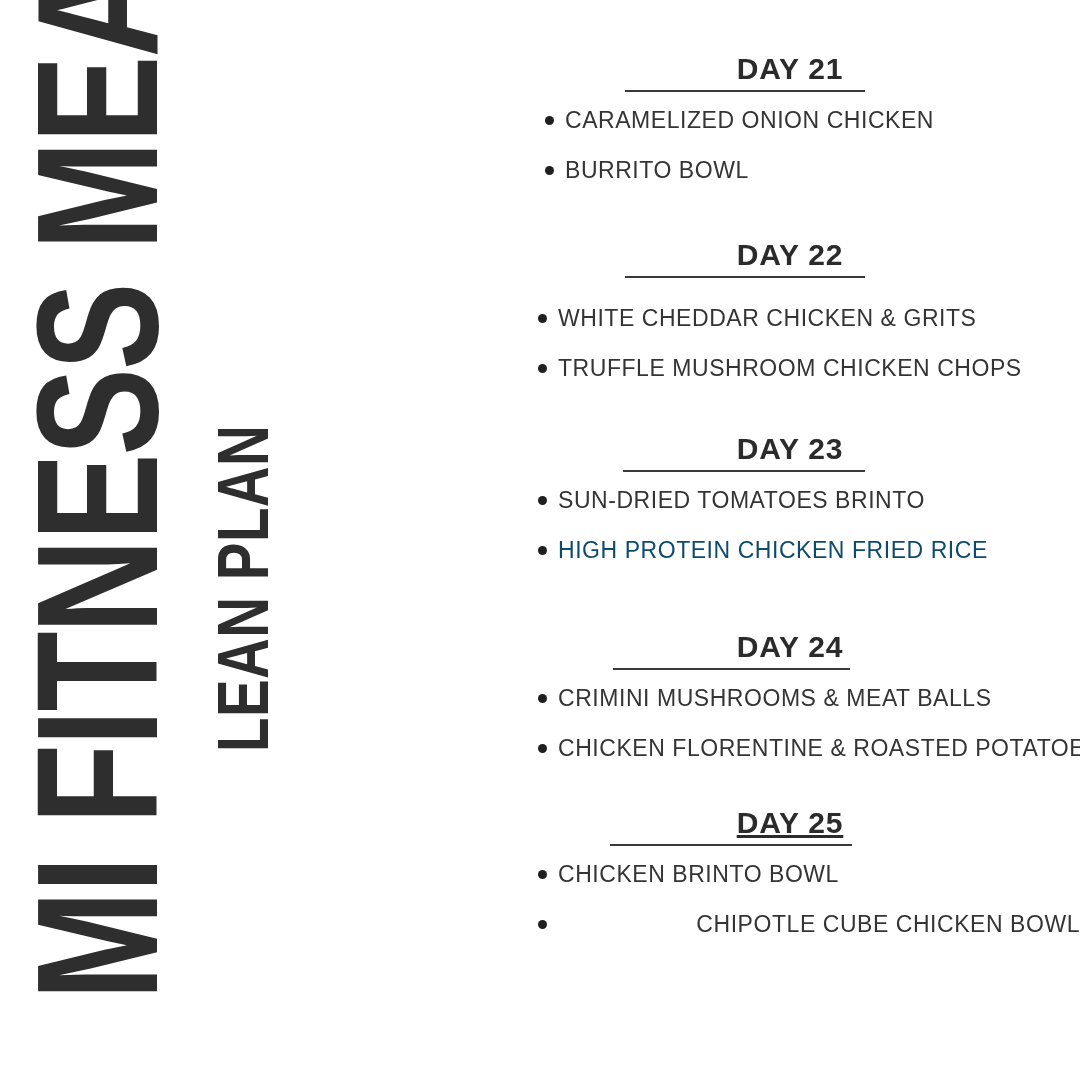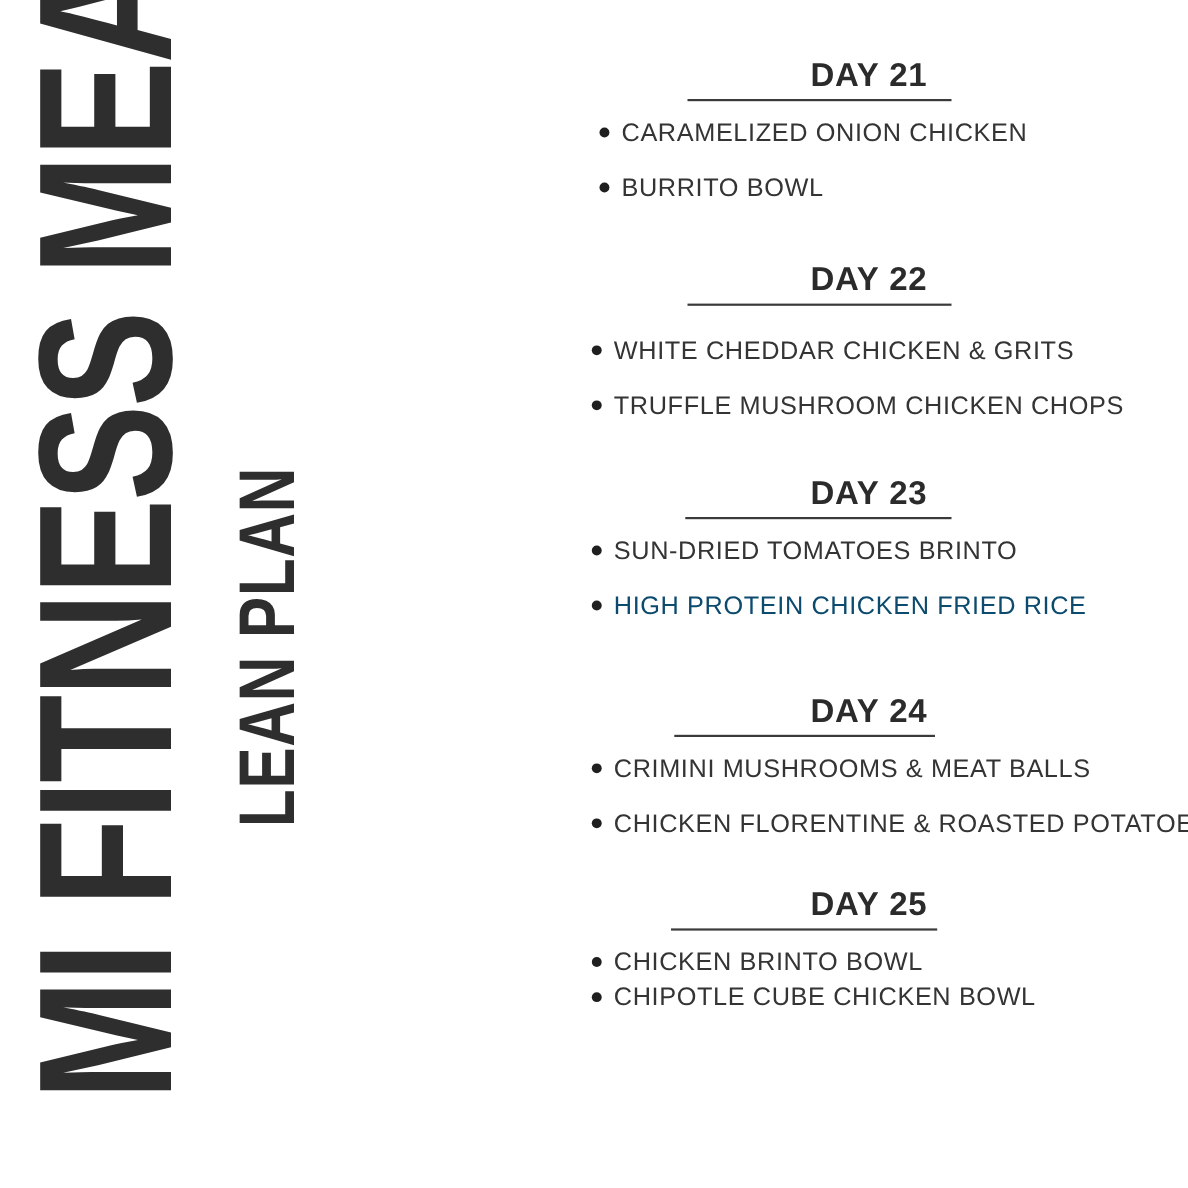--- a/index.html
+++ b/index.html
@@ -194,28 +194,28 @@
             <span class="meal-bullet" style="left: 38px; background: rgb(31, 31, 31);"></span>
             <span class="meal-label" style="margin-left: 58px; color: rgb(52, 52, 52);">CRIMINI MUSHROOMS &amp; MEAT BALLS</span>
           </li>
           <li class="meal-item" style="margin-top: 22px;">
             <span class="meal-bullet" style="left: 38px; background: rgb(31, 31, 31);"></span>
             <span class="meal-label" style="margin-left: 58px; color: rgb(52, 52, 52);">CHICKEN FLORENTINE &amp; ROASTED POTATOES</span>
           </li>
         </ul>
       </div>
       <div class="day-block" style="top: 806px;">
-        <div class="day-heading" style="color: rgb(43, 43, 43);">DAY 25</div>
+        <div class="day-heading" style="color: rgb(43, 43, 43); text-decoration: underline;">DAY 25</div>
         <div class="day-rule" style="margin-left: 110px; width: 242px; border-top-color: rgb(58, 58, 58);"></div>
         <ul class="meal-list" style="margin-top: 14px;">
           <li class="meal-item" style="margin-top: 0px;">
             <span class="meal-bullet" style="left: 38px; background: rgb(31, 31, 31);"></span>
             <span class="meal-label" style="margin-left: 58px; color: rgb(52, 52, 52);">CHICKEN BRINTO BOWL</span>
           </li>
-          <li class="meal-item" style="margin-top: 4px;">
+          <li class="meal-item" style="margin-top: 22px; text-align: right;">
             <span class="meal-bullet" style="left: 38px; background: rgb(31, 31, 31);"></span>
             <span class="meal-label" style="margin-left: 58px; color: rgb(52, 52, 52);">CHIPOTLE CUBE CHICKEN BOWL</span>
           </li>
         </ul>
       </div>
     </div>
 
 </div>
 
 </body></html>

